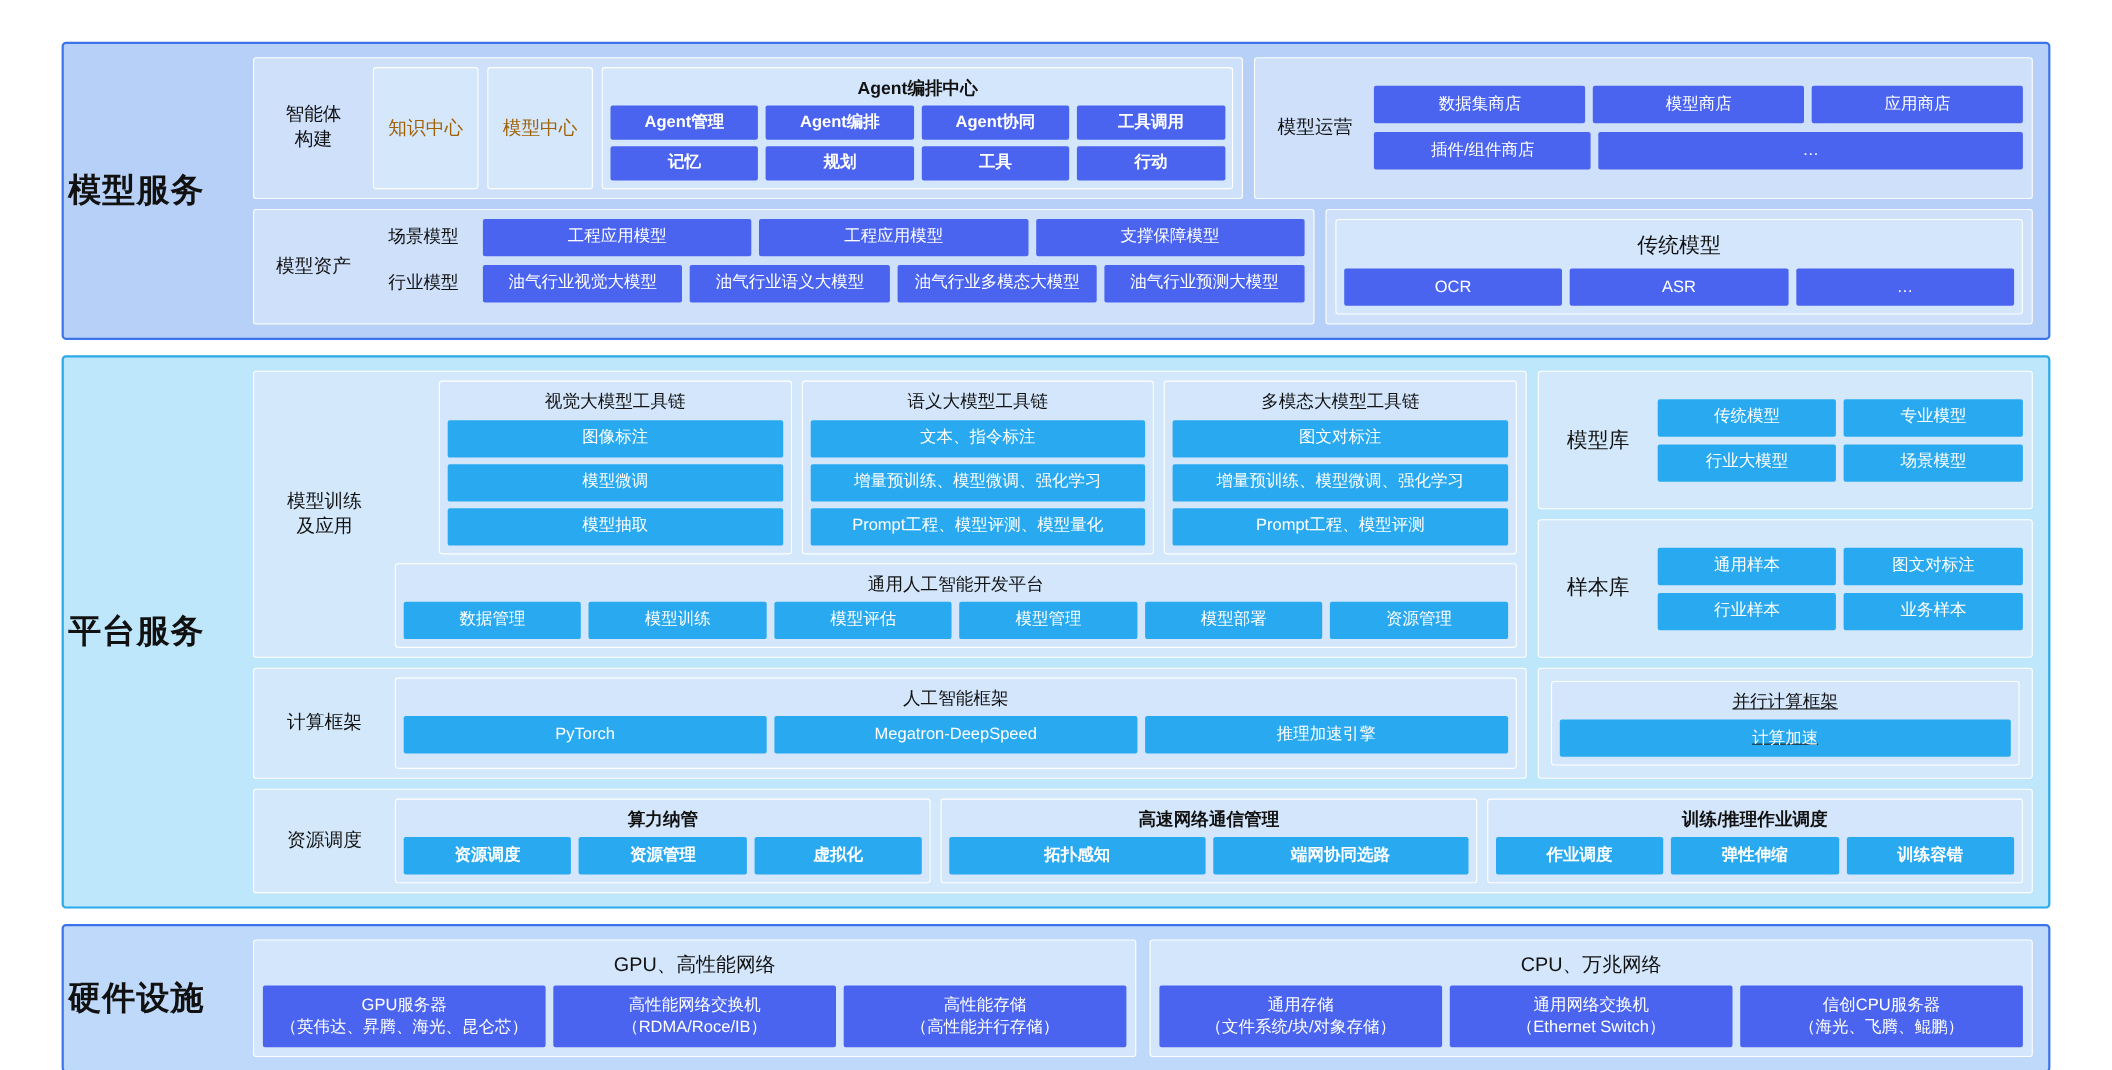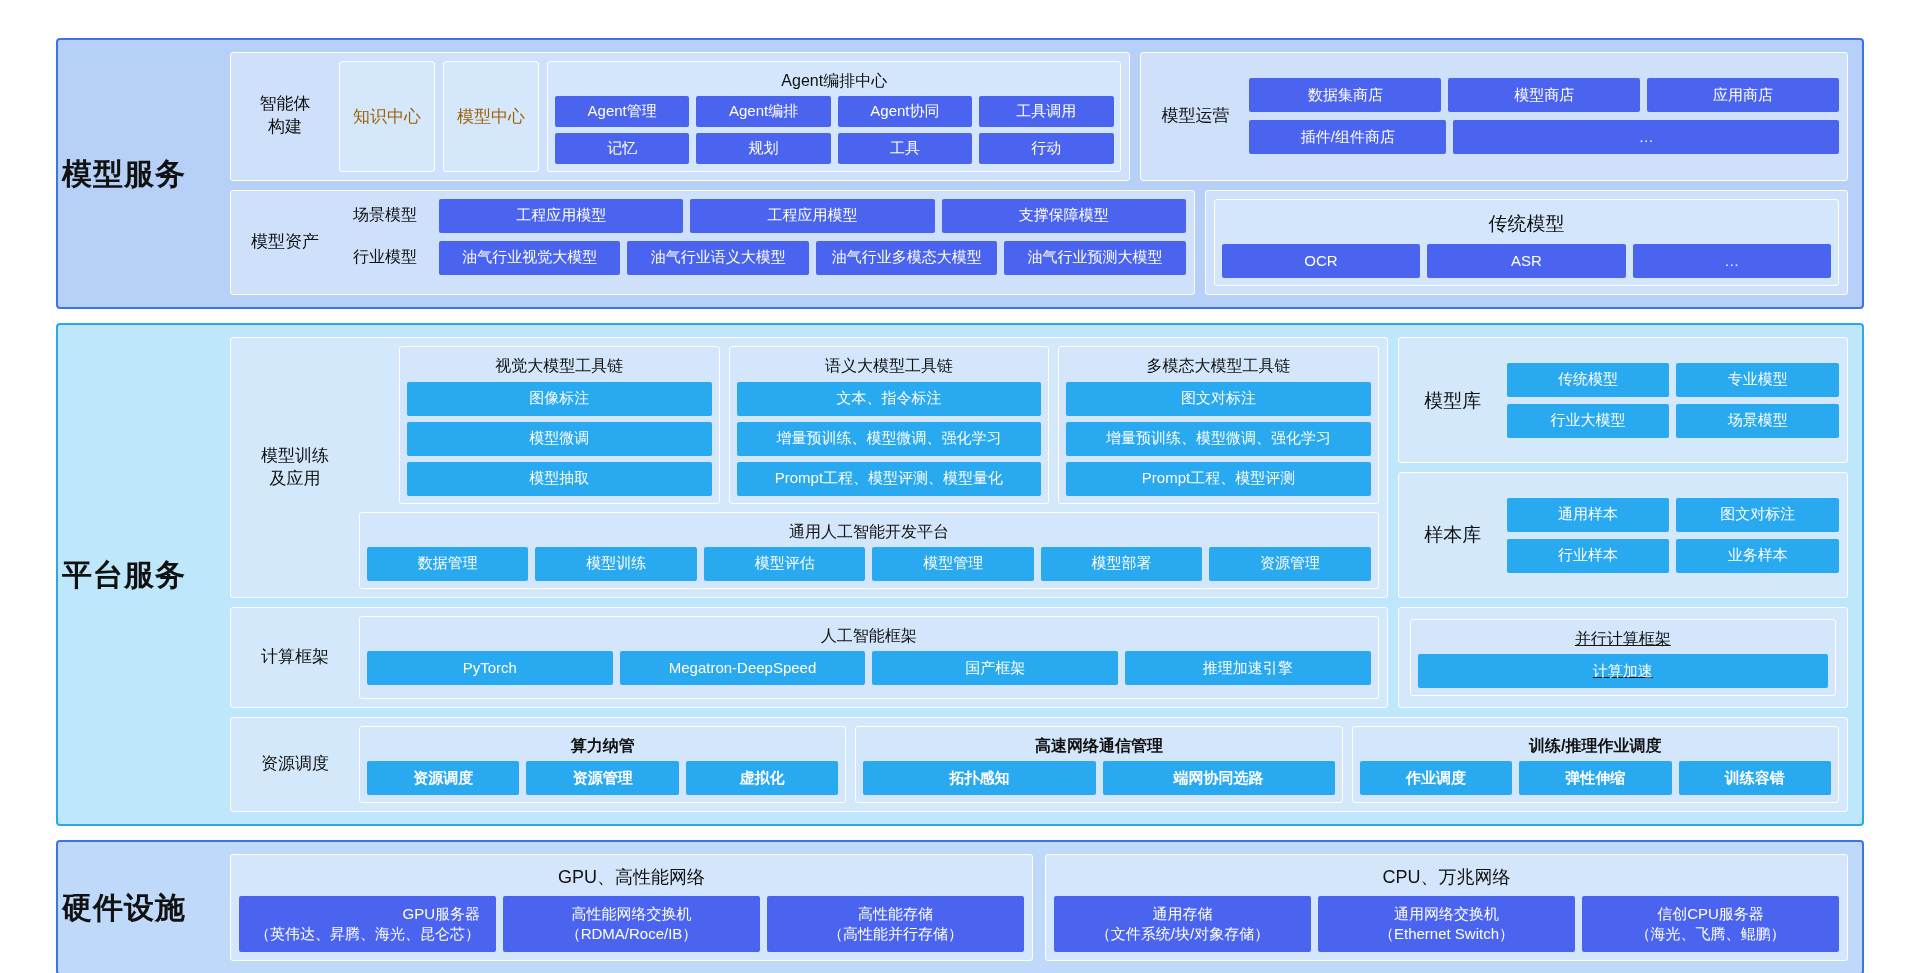--- a/index.html
+++ b/index.html
@@ -61,21 +61,21 @@
     background:#d4e7fb;border:1px solid #ffffff;border-radius:3px;
     display:flex;align-items:center;justify-content:center;text-align:center;
     font-size:17px;color:#a16207;box-sizing:border-box;padding:8px 6px;
   }
 
   
   .ms-top{display:flex;gap:10px;align-items:stretch;}
   .ms-agent{flex:1 1 56%;display:flex;gap:8px;padding:8px;}
   .ms-ops{flex:1 1 44%;display:flex;gap:8px;padding:8px;}
   .sq-tile{flex:0 0 96px;}
-  .agent-grid{flex:1 1 auto;}
+  .agent-grid{flex:1 1 auto;font-weight:bold;}
   .agent-grid .chips{gap:7px;}
 
   .ms-assets{display:flex;gap:10px;align-items:stretch;}
   .assets-left{flex:1 1 60%;display:flex;gap:8px;padding:8px;}
   .assets-right{flex:1 1 40%;padding:8px;display:flex;}
   .assets-rows{flex:1 1 auto;display:flex;flex-direction:column;gap:8px;}
   .assets-row{display:flex;align-items:center;gap:8px;}
   .assets-row .sublabel{
     flex:0 0 92px;text-align:center;font-size:16px;color:#111;
   }
@@ -286,21 +286,20 @@
 
       <div class="pf-frame" style="flex:0 0 auto;">
         <div class="panel panel-lt pf-frame-left">
           <div class="row-label wide">计算框架</div>
           <div class="group" style="flex:1 1 auto;">
             <div class="group-title">人工智能框架</div>
             <div class="group-rows">
               <div class="chips">
                 <div class="chip chip-sky chip-tall">PyTorch</div>
                 <div class="chip chip-sky chip-tall">Megatron-DeepSpeed</div>
-                <div class="chip chip-sky chip-tall">国产框架</div>
                 <div class="chip chip-sky chip-tall">推理加速引擎</div>
               </div>
             </div>
           </div>
         </div>
         <div class="panel panel-lt pf-frame-right">
           <div class="group" style="flex:1 1 auto;">
             <div class="group-title">并行计算框架</div>
             <div class="group-rows">
               <div class="chips">
@@ -355,21 +354,21 @@
 
   <div class="band band-hw" style="flex:0 0 auto;">
     <div class="band-title">硬件设施</div>
     <div class="band-body">
       <div class="hw-body">
 
         <div class="group">
           <div class="group-title">GPU、高性能网络</div>
           <div class="group-rows">
             <div class="chips">
-              <div class="chip chip-indigo chip-2l" style="white-space:pre-line;text-align:right;">GPU服务器
+              <div class="chip chip-indigo chip-2l" style="white-space:pre-line;">GPU服务器
 （英伟达、昇腾、海光、昆仑芯）</div>
               <div class="chip chip-indigo chip-2l" style="white-space:pre-line;">高性能网络交换机
 （RDMA/Roce/IB）</div>
               <div class="chip chip-indigo chip-2l" style="white-space:pre-line;">高性能存储
 （高性能并行存储）</div>
             </div>
           </div>
         </div>
 
         <div class="group">

